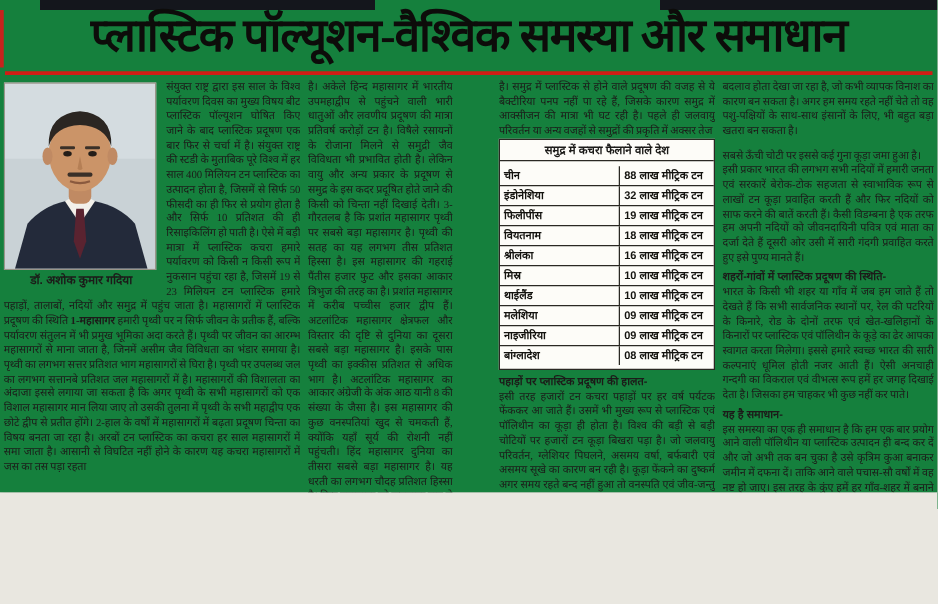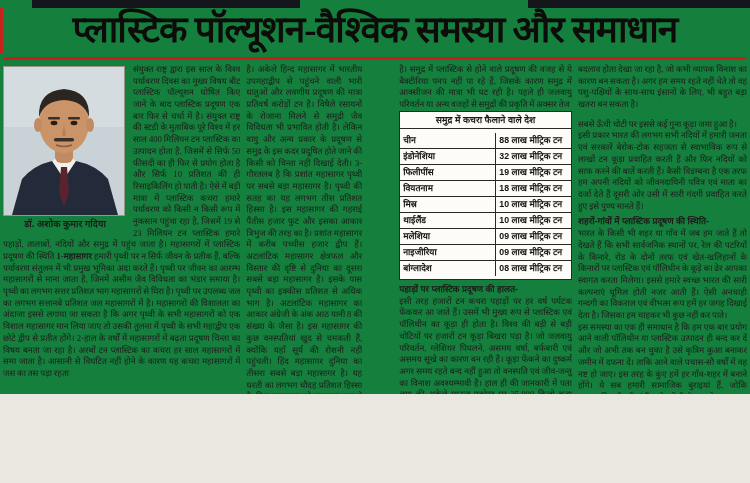--- a/index.html
+++ b/index.html
@@ -141,20 +141,24 @@
               </tr>
             <tr>
                 <td>फिलीपींस</td>
                 <td class="amt">19 लाख मीट्रिक टन</td>
               </tr>
             <tr>
                 <td>वियतनाम</td>
                 <td class="amt">18 लाख मीट्रिक टन</td>
               </tr>
             <tr>
+                <td>श्रीलंका</td>
+                <td class="amt">16 लाख मीट्रिक टन</td>
+              </tr>
+            <tr>
                 <td>मिस्र</td>
                 <td class="amt">10 लाख मीट्रिक टन</td>
               </tr>
             <tr>
                 <td>थाईलैंड</td>
                 <td class="amt">10 लाख मीट्रिक टन</td>
               </tr>
             <tr>
                 <td>मलेशिया</td>
                 <td class="amt">09 लाख मीट्रिक टन</td>
@@ -174,20 +178,21 @@
       <p class="bodytext">इसी तरह हजारों टन कचरा पहाड़ों पर हर वर्ष पर्यटक फेंककर आ जाते हैं। उसमें भी मुख्य रूप से प्लास्टिक एवं पॉलिथीन का कूड़ा ही होता है। विश्व की बड़ी से बड़ी चोटियों पर हजारों टन कूड़ा बिखरा पड़ा है। जो जलवायु परिवर्तन, ग्लेशियर पिघलने, असमय वर्षा, बर्फबारी एवं असमय सूखे का कारण बन रही है। कूड़ा फेंकने का दुष्कर्म अगर समय रहते बन्द नहीं हुआ तो वनस्पति एवं जीव-जन्तु का विनाश अवश्यम्भावी है। हाल ही की जानकारी में पता लगा की अकेले माउन्ट एवरेस्ट पर 35,000 किलो कूड़ा हटाने की योजना नेपाल सरकार ने बनाई है। विशेषज्ञों का कहना है कि माउन्ट एवरेस्ट जैसी</p>
     </div>
 
     <div class="col colD">
       <p class="bodytext">बदलाव होता देखा जा रहा है, जो कभी व्यापक विनाश का कारण बन सकता है। अगर हम समय रहते नहीं चेते तो वह पशु-पक्षियों के साथ-साथ इंसानों के लिए, भी बहुत बड़ा खतरा बन सकता है।</p>
       <div class="gap"></div>
       <p class="bodytext">सबसे ऊँची चोटी पर इससे कई गुना कूड़ा जमा हुआ है।</p>
       <p class="bodytext">इसी प्रकार भारत की लगभग सभी नदियों में हमारी जनता एवं सरकारें बेरोक-टोक सहजता से स्वाभाविक रूप से लाखों टन कूड़ा प्रवाहित करती हैं और फिर नदियों को साफ करने की बातें करती हैं। कैसी विडम्बना है एक तरफ हम अपनी नदियों को जीवनदायिनी पवित्र एवं माता का दर्जा देते हैं दूसरी ओर उसी में सारी गंदगी प्रवाहित करते हुए इसे पुण्य मानते हैं।</p>
       <div class="sec-head">शहरों-गांवों में प्लास्टिक प्रदूषण की स्थिति-</div>
       <p class="bodytext">भारत के किसी भी शहर या गाँव में जब हम जाते हैं तो देखते हैं कि सभी सार्वजनिक स्थानों पर, रेल की पटरियों के किनारे, रोड के दोनों तरफ एवं खेत-खलिहानों के किनारों पर प्लास्टिक एवं पॉलिथीन के कूड़े का ढेर आपका स्वागत करता मिलेगा। इससे हमारे स्वच्छ भारत की सारी कल्पनाएं धूमिल होती नजर आती हैं। ऐसी अनचाही गन्दगी का विकराल एवं वीभत्स रूप हमें हर जगह दिखाई देता है। जिसका हम चाहकर भी कुछ नहीं कर पाते।</p>
+      <div class="sec-head">यह है समाधान-</div>
       <p class="bodytext">इस समस्या का एक ही समाधान है कि हम एक बार प्रयोग आने वाली पॉलिथीन या प्लास्टिक उत्पादन ही बन्द कर दें और जो अभी तक बन चुका है उसे कृत्रिम कुआ बनाकर जमीन में दफना दें। ताकि आने वाले पचास-सौ वर्षों में वह नष्ट हो जाए। इस तरह के कुंए हमें हर गाँव-शहर में बनाने होंगे। ये सब हमारी सामाजिक बुराइयां हैं, जोकि मानवजनित बीमारियां हैं। इसे हमें ही रोकना होगा।</p>
       <div class="credit">
         <div>(लेखक मेवाड़ विश्वविद्यालय,</div>
         <div>चितौड़गढ़, राजस्थान के कुलाधिपति।)</div>
       </div>
     </div>
 
   </div>
 </div>
 

